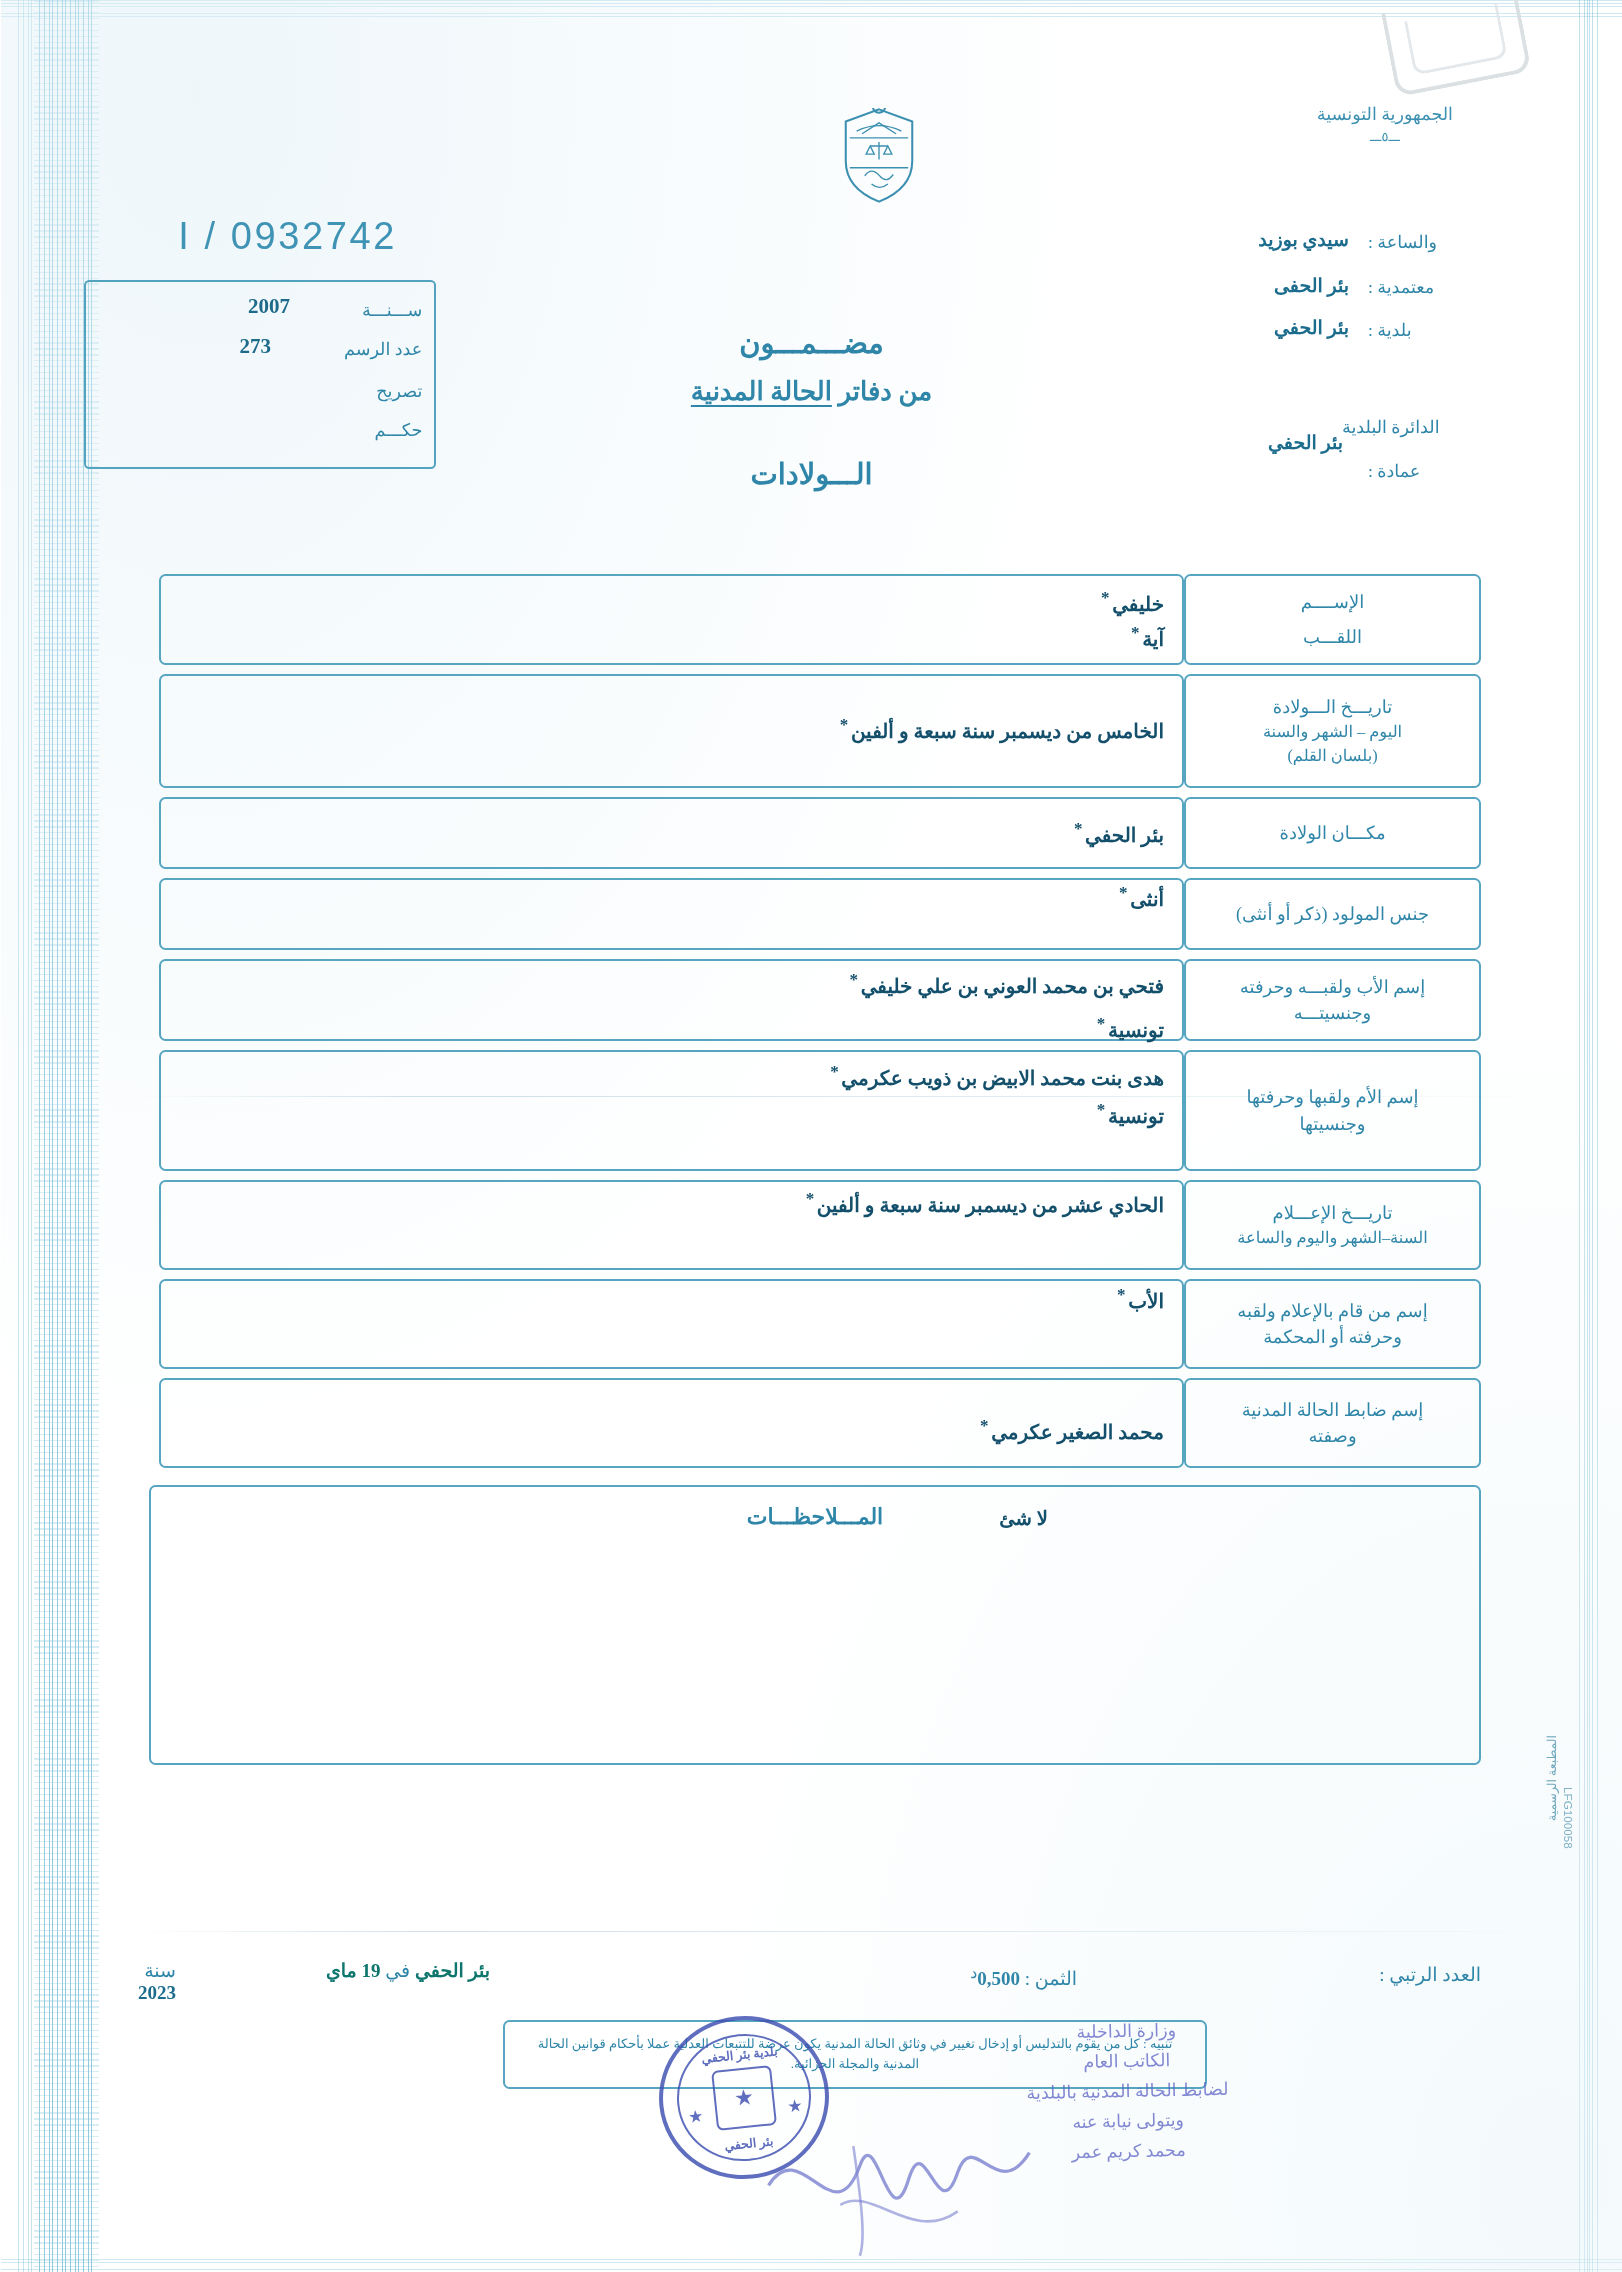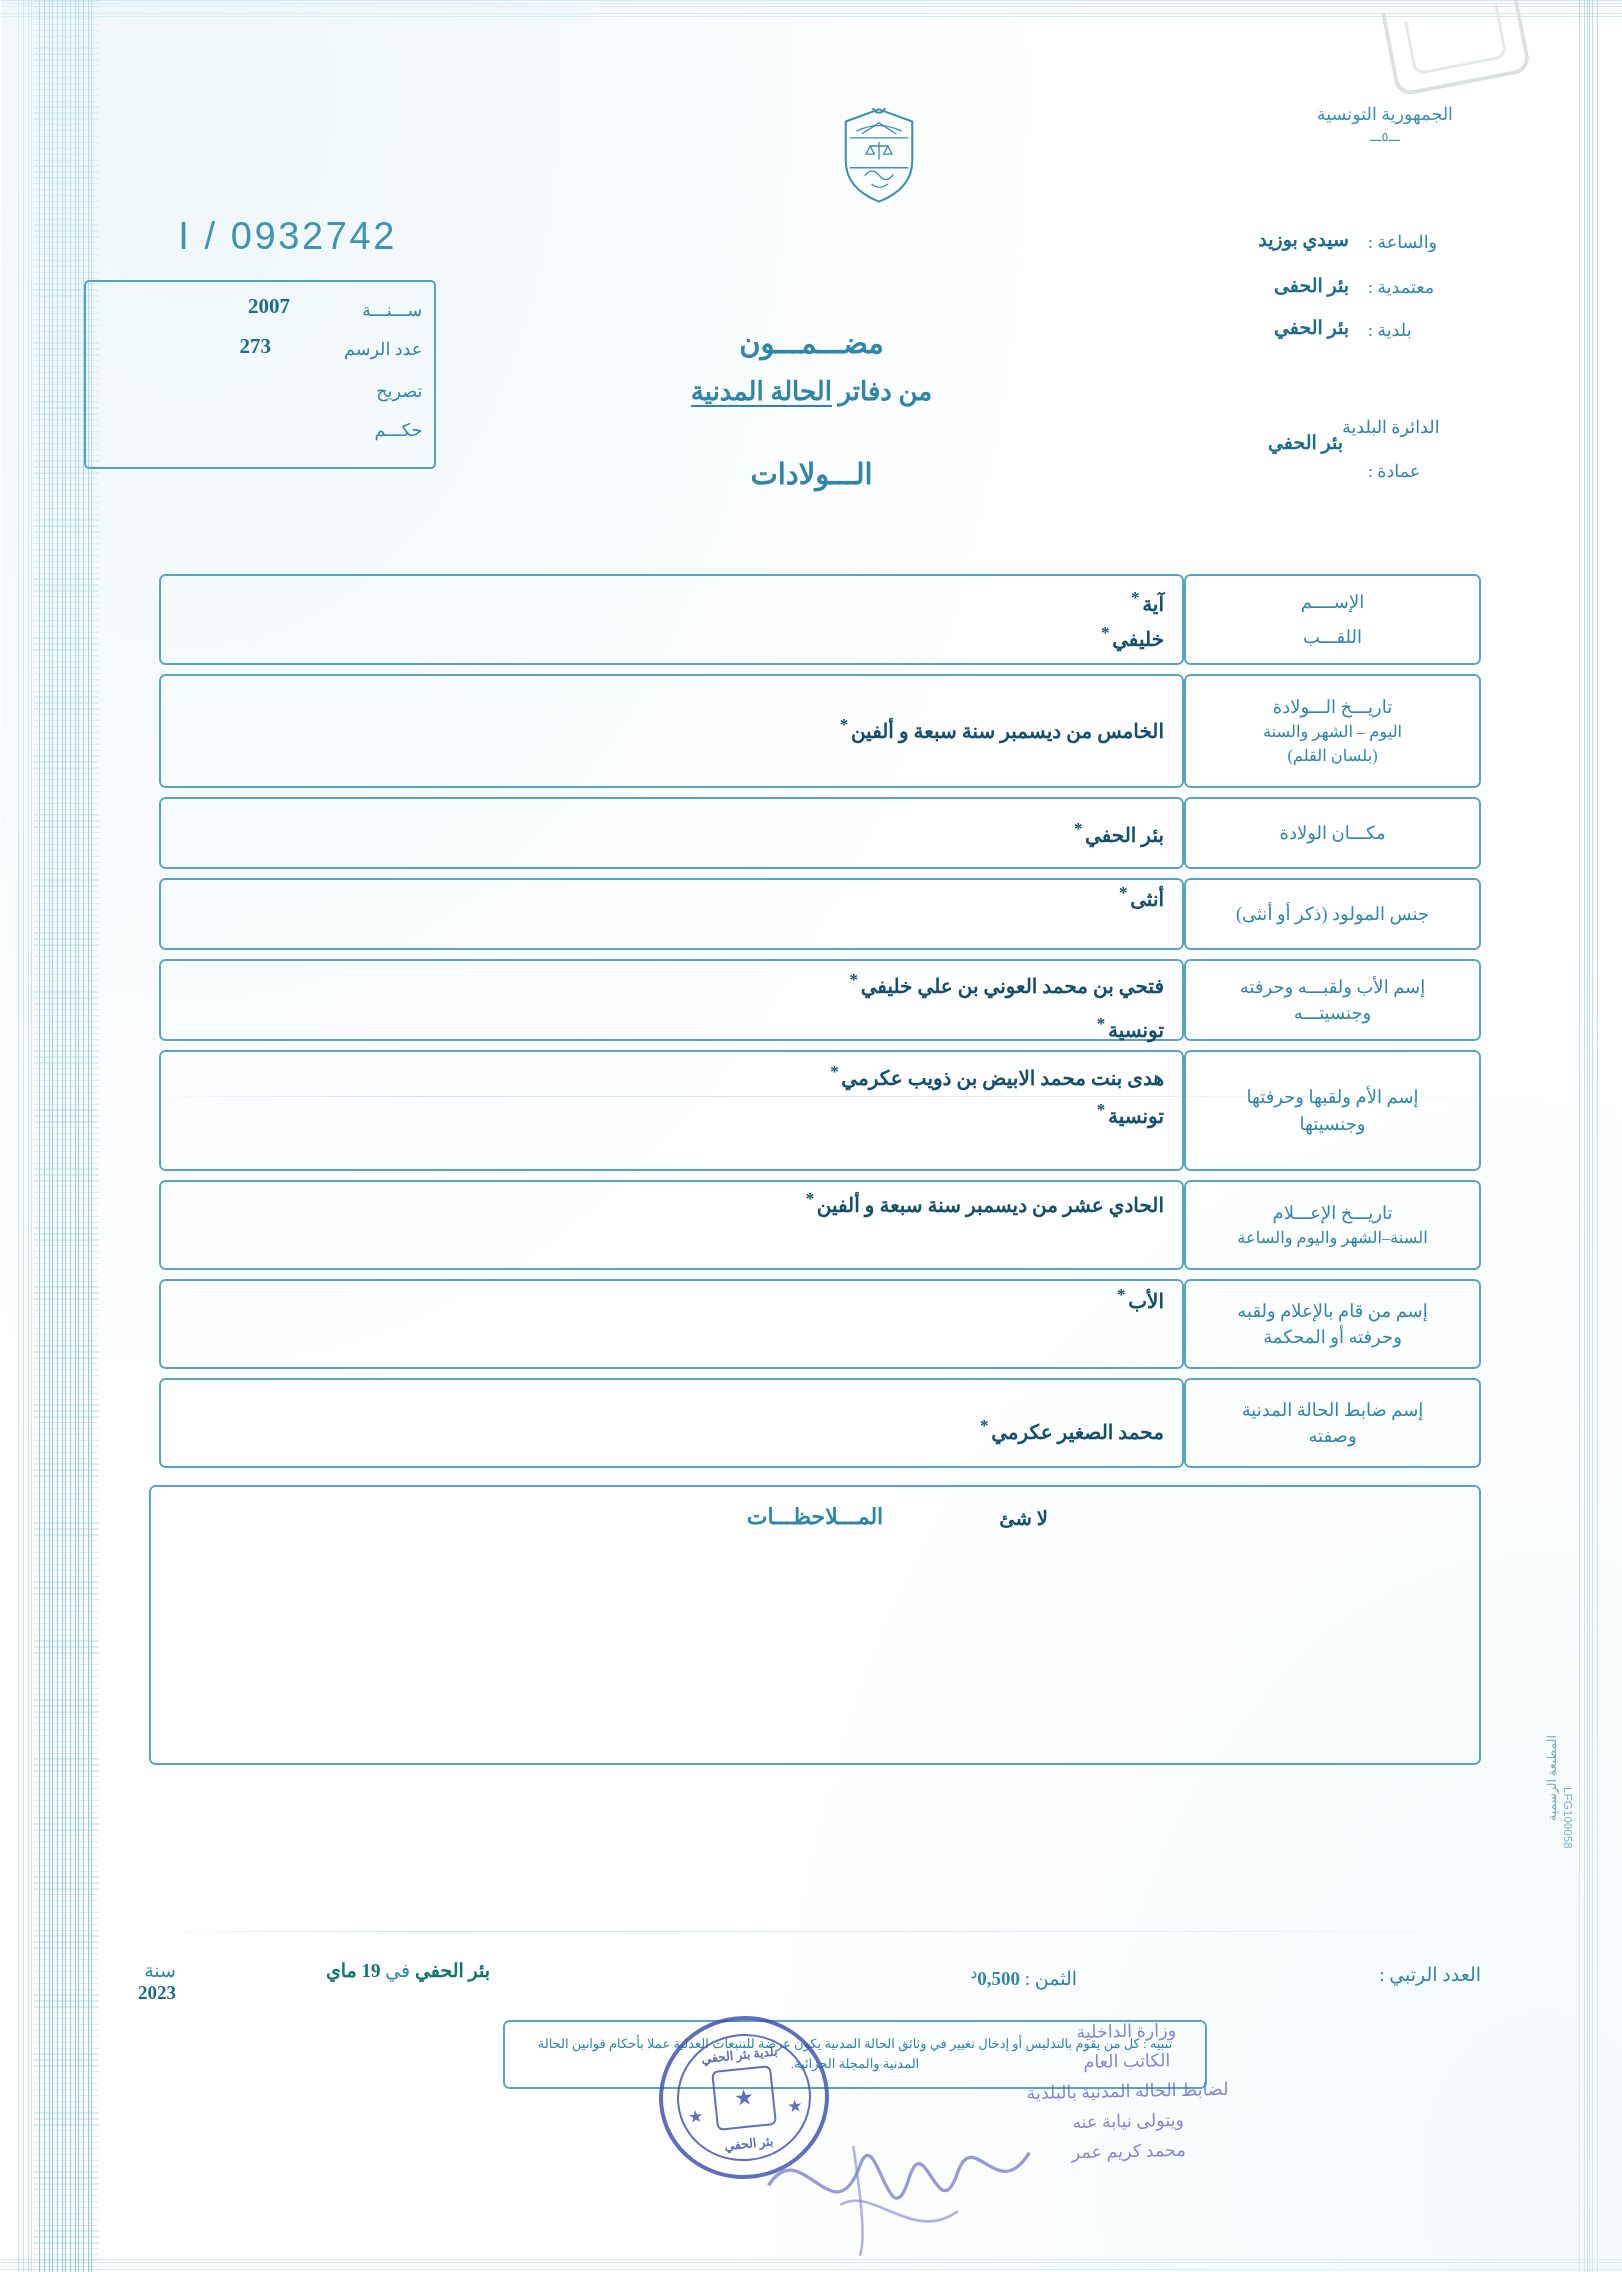--- a/index.html
+++ b/index.html
@@ -357,22 +357,22 @@
   </div>
 
   <div class="form">
 
     <div class="row r-name">
       <div class="label-cell">
         <div>الإســــم</div>
         <div>اللقـــب</div>
       </div>
       <div class="value-cell">
+        <span class="handw star">خليفي</span>
         <span class="handw star">آية</span>
-        <span class="handw star">خليفي</span>
       </div>
     </div>
 
     <div class="row r-date">
       <div class="label-cell">
         <div>تاريـــخ الـــولادة</div>
         <div class="sub">اليوم – الشهر والسنة</div>
         <div class="sub">(بلسان القلم)</div>
       </div>
       <div class="value-cell">

